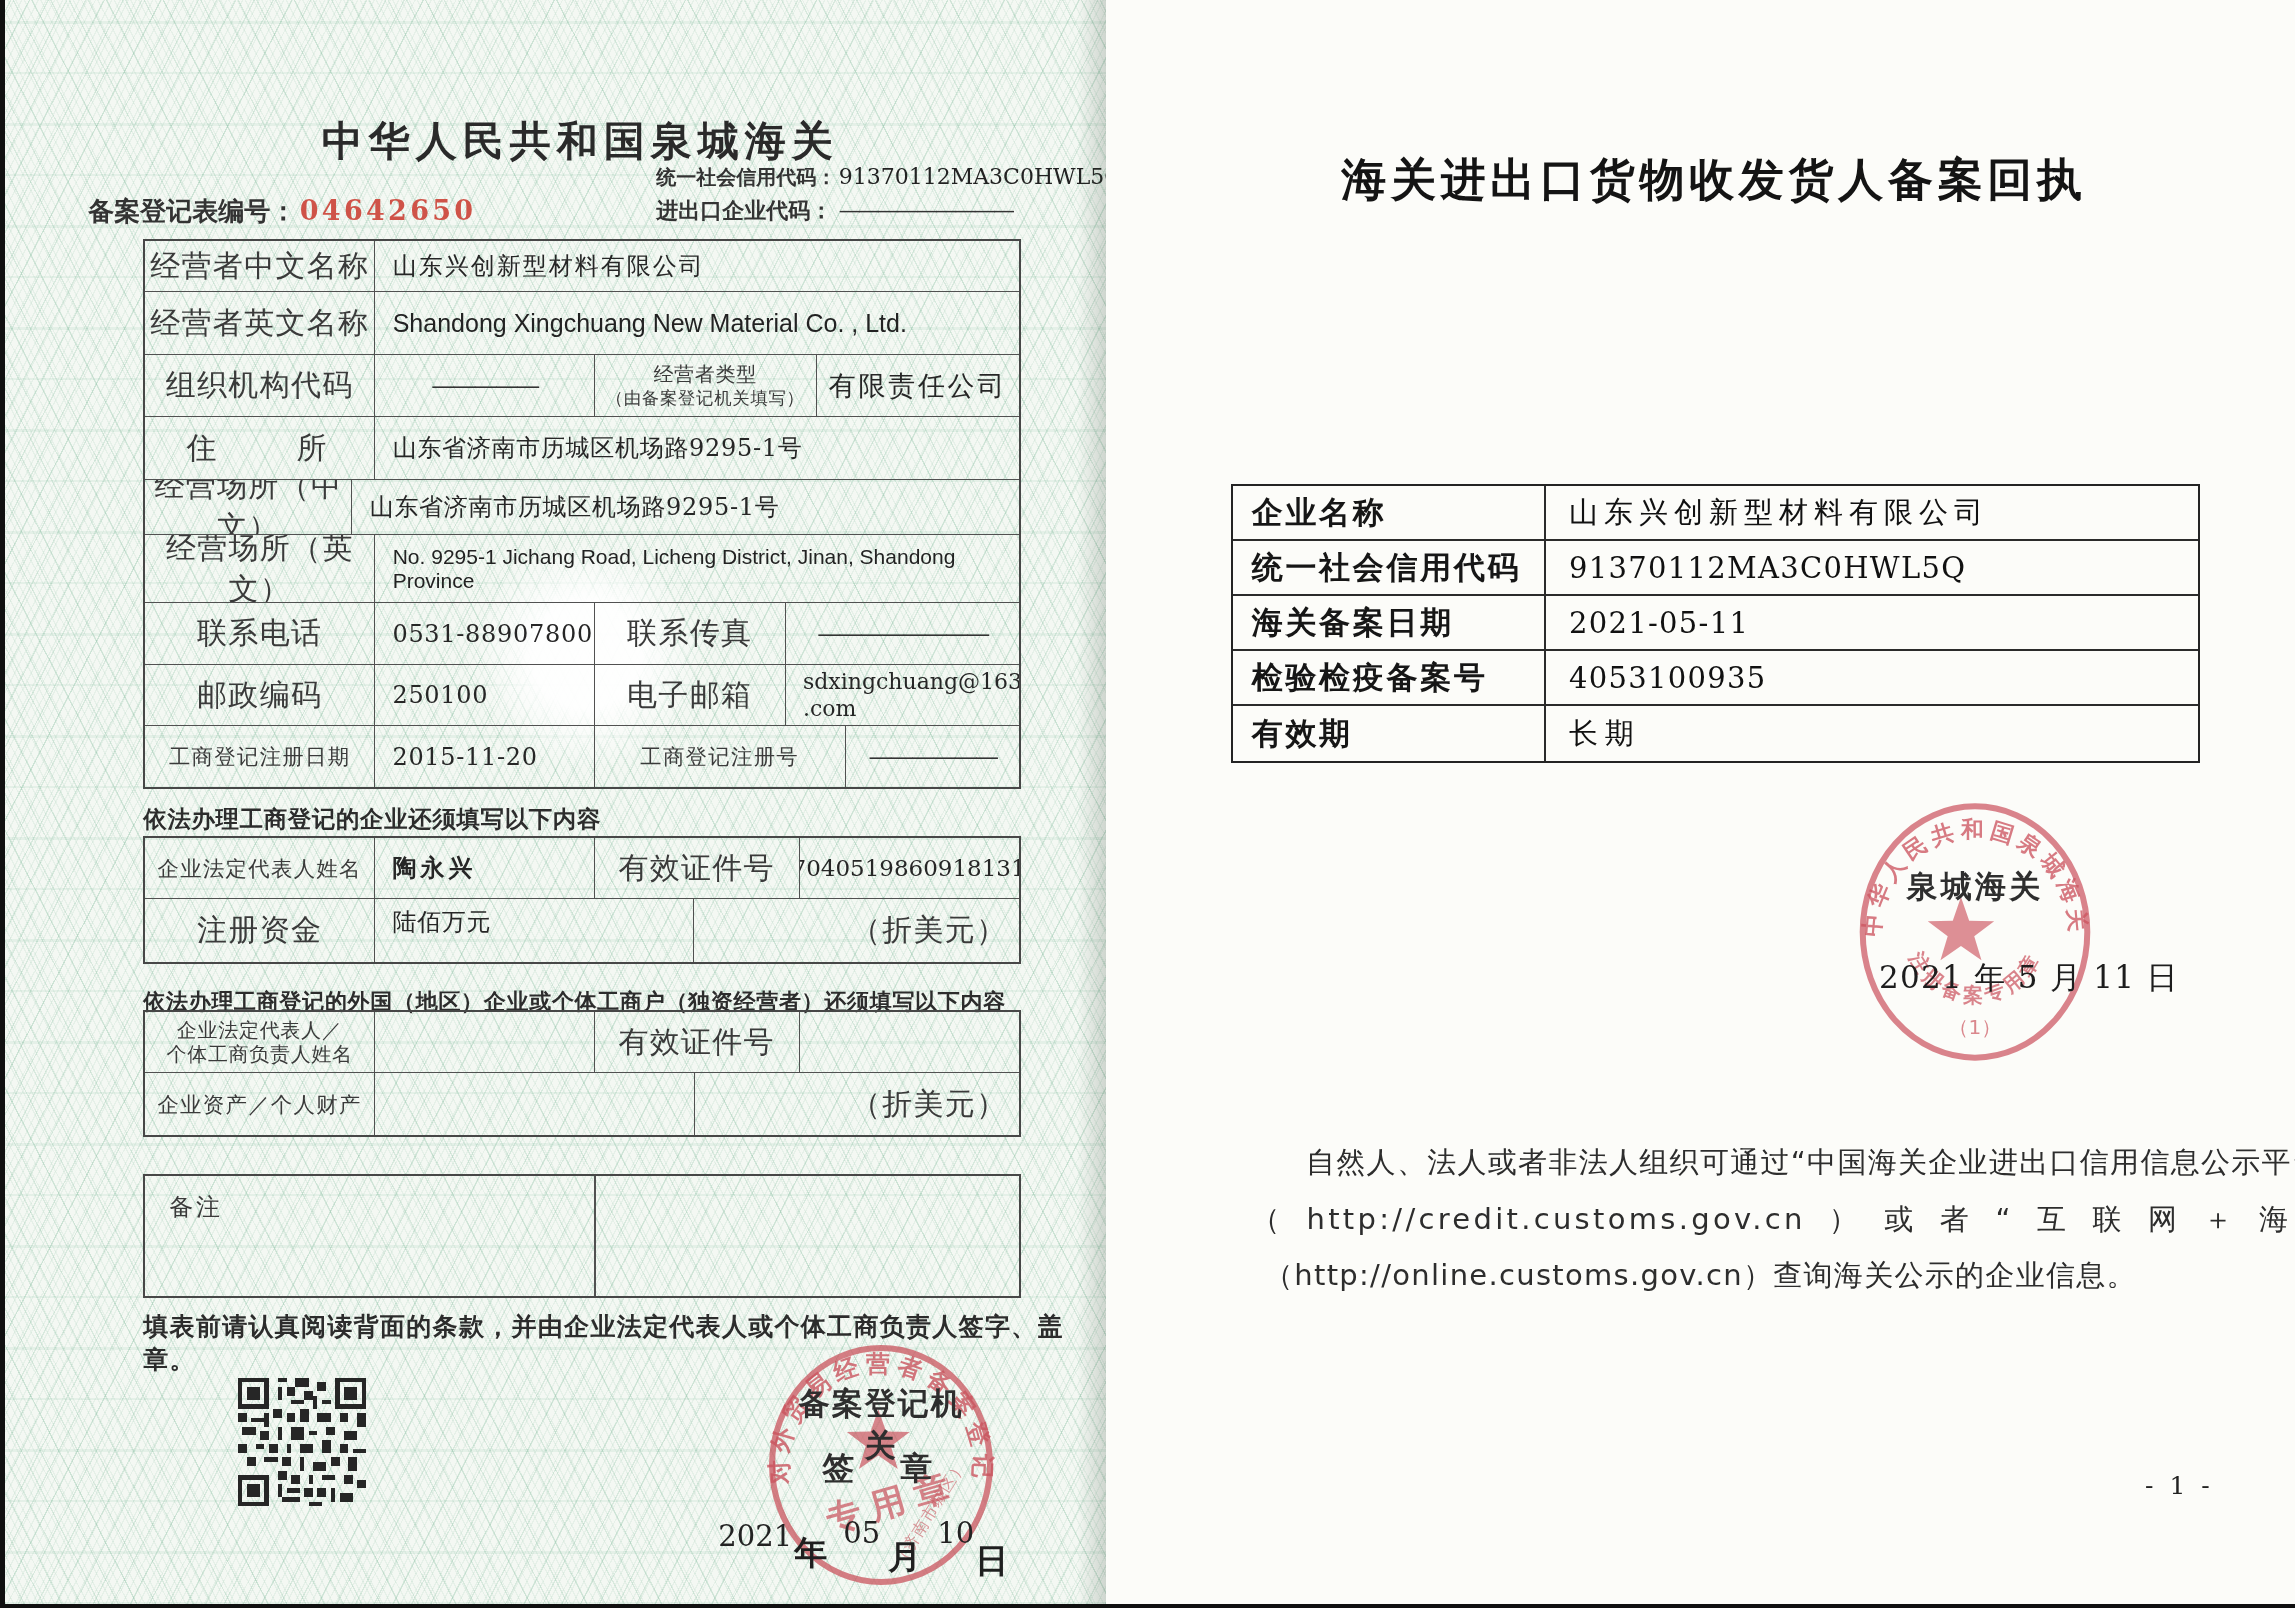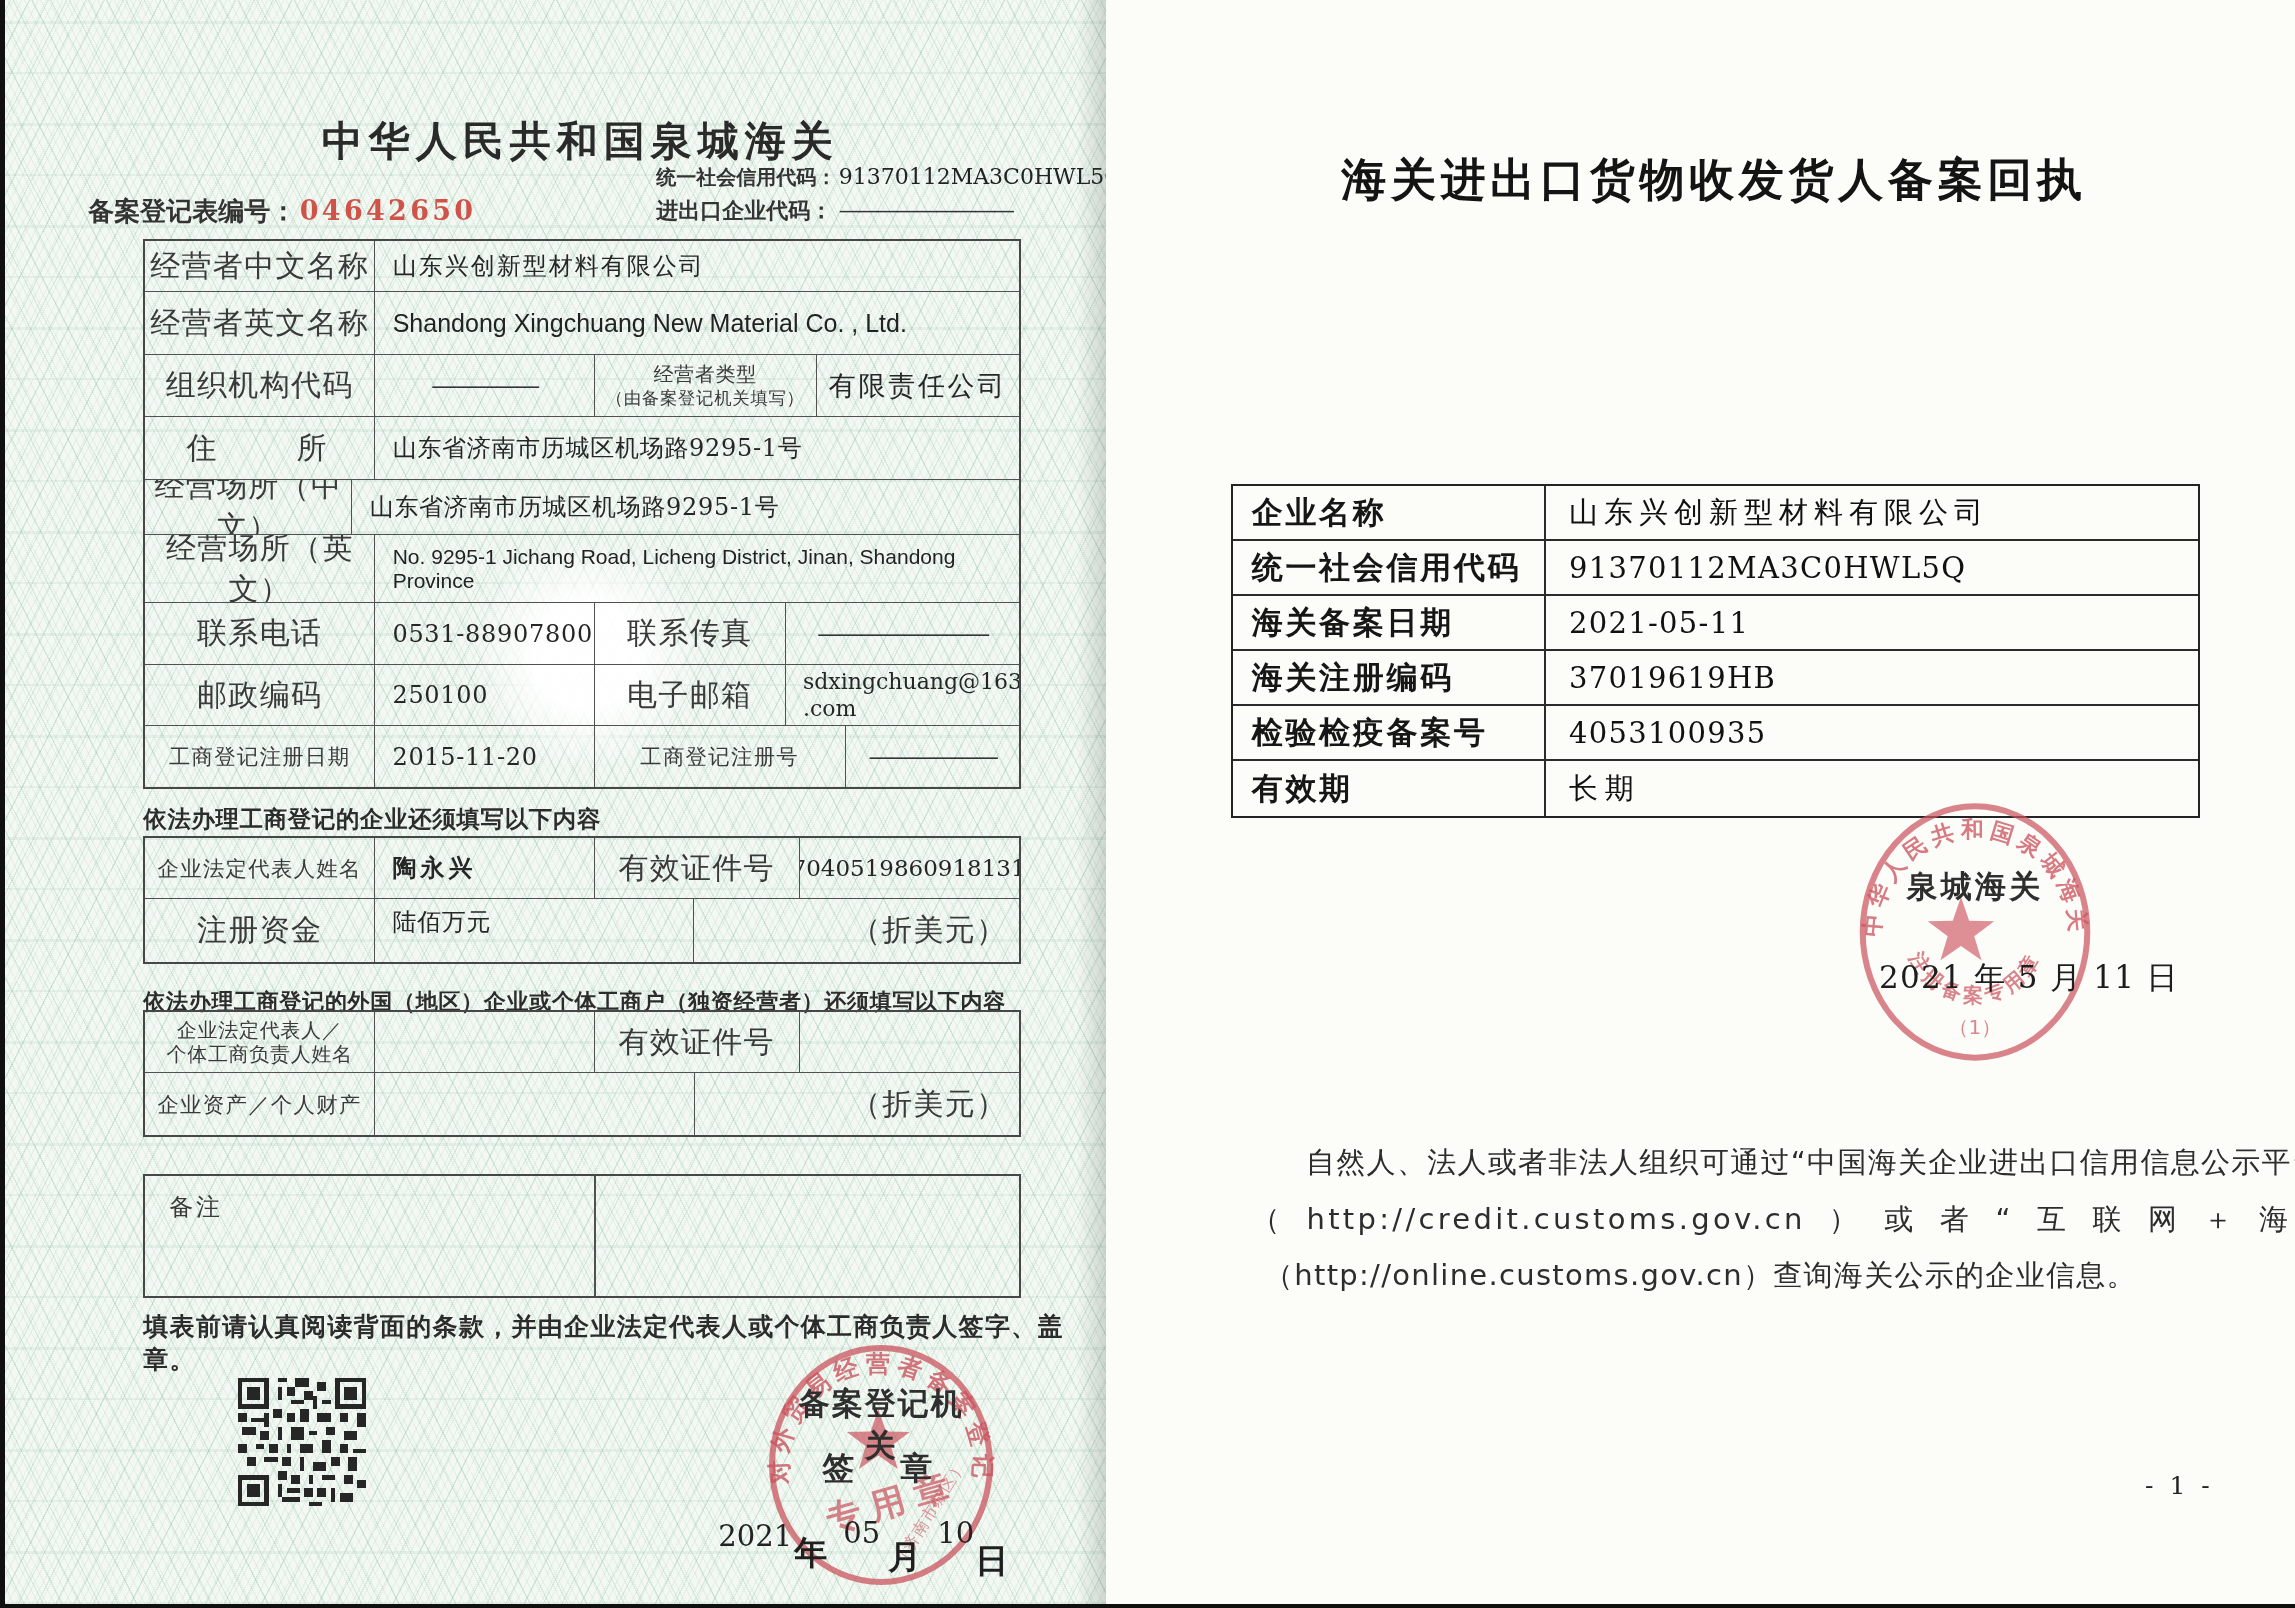--- a/index.html
+++ b/index.html
@@ -294,24 +294,20 @@
     </div>
     <div class="rp-row">
       <div class="rp-lab cn">统一社会信用代码</div>
       <div class="rp-val">91370112MA3C0HWL5Q</div>
     </div>
     <div class="rp-row">
       <div class="rp-lab cn">海关备案日期</div>
       <div class="rp-val">2021-05-11</div>
     </div>
     <div class="rp-row">
-      <div class="rp-lab cn">海关注册编码</div>
-      <div class="rp-val">37019619HB</div>
-    </div>
-    <div class="rp-row">
       <div class="rp-lab cn">检验检疫备案号</div>
       <div class="rp-val">4053100935</div>
     </div>
     <div class="rp-row">
       <div class="rp-lab cn">有效期</div>
       <div class="rp-val" style="letter-spacing:6.7px;">长期</div>
     </div>
   </div>
 
   <div class="abs" style="left:750px;top:801px;width:238px;height:262px;">

